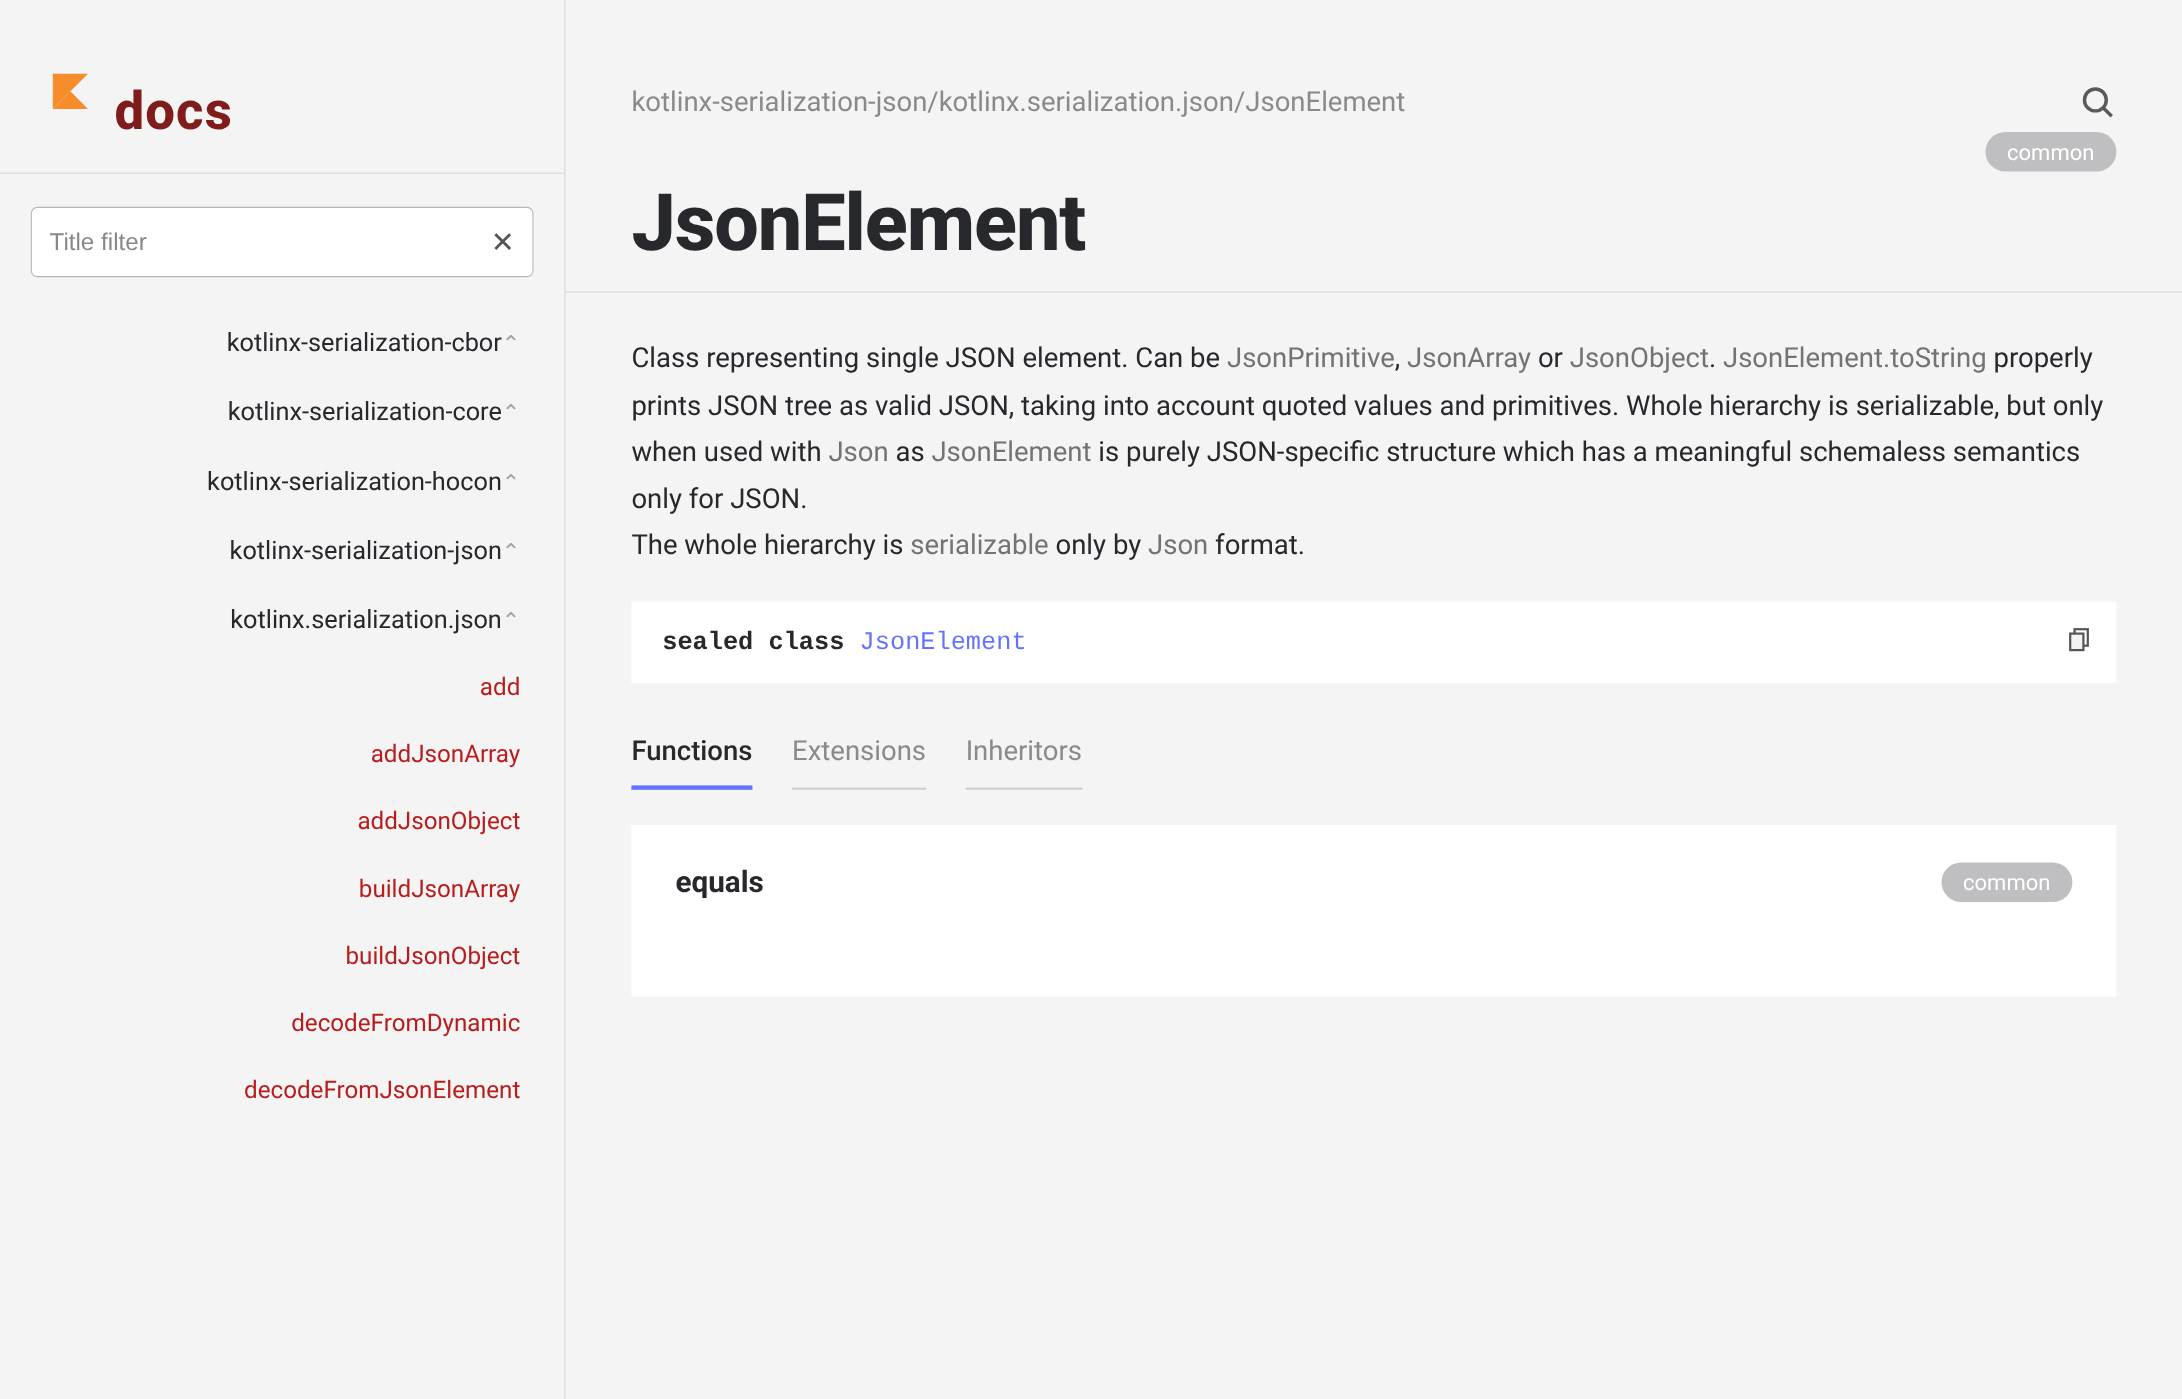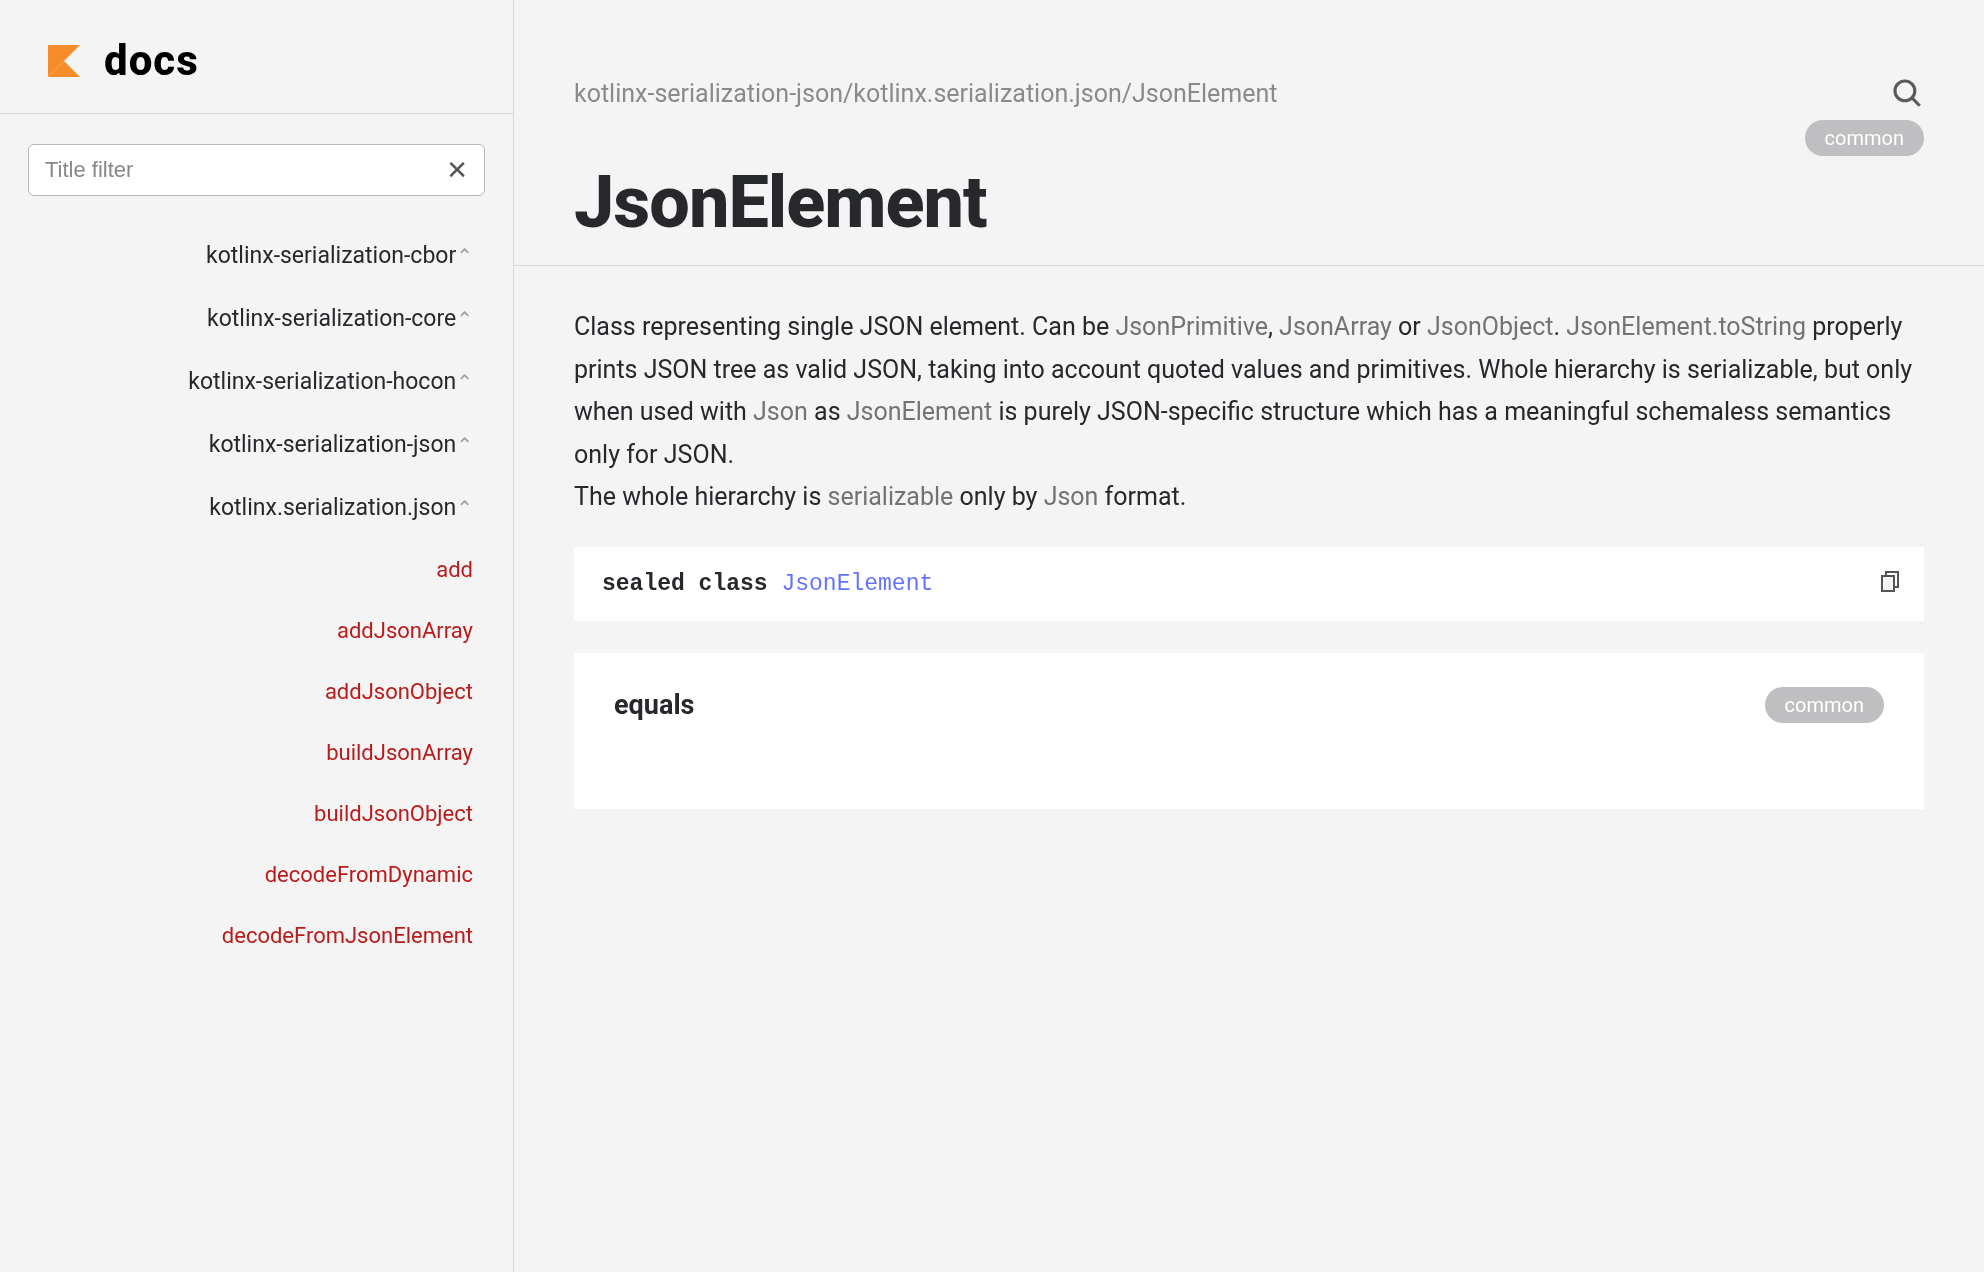--- a/index.html
+++ b/index.html
@@ -21,34 +21,35 @@
 }
 .sidebar-header {
   padding: 36px 44px 28px 44px;
   border-bottom: 1px solid #d8d8d8;
   display: flex;
   align-items: center;
   gap: 20px;
 }
 .logo-icon { width: 40px; height: 40px; }
 .logo-text {
-  font-size: 42px;
+  font-size: 48px;
   font-weight: 800;
   letter-spacing: 1px;
-  color: #000000;
+  color: #7f1d1d;
+  margin-top: 36px;
 }
 .filter-wrap { padding: 30px 28px 18px 28px; }
 .filter-input-box {
   display: flex;
   align-items: center;
   border: 1.5px solid #b8b8b8;
   border-radius: 6px;
   background: #fff;
   padding: 0 16px;
-  height: 52px;
+  height: 64px;
 }
 .filter-input {
   flex: 1;
   border: none;
   outline: none;
   font-size: 22px;
   color: #555;
   background: transparent;
 }
 .filter-input::placeholder { color: #888; }
@@ -275,20 +276,25 @@
       </p>
 
       <div class="code-block">
         <span class="kw">sealed class </span><span class="type-link">JsonElement</span>
         <svg class="copy-icon" width="24" height="24" viewBox="0 0 24 24" fill="none" stroke="currentColor" stroke-width="2">
           <rect x="8" y="3" width="12" height="15"></rect>
             <rect x="4" y="7" width="12" height="15" fill="#f4f4f4"></rect>
         </svg>
       </div>
 
+      <div class="tabs">
+        <div class="tab active">Functions</div>
+        <div class="tab">Extensions</div>
+        <div class="tab">Inheritors</div>
+      </div>
 
       <div class="member-card">
         <div class="member-head">
           <span class="member-name">equals</span>
           <span class="badge-small">common</span>
         </div>
       </div>
     </div>
   </main>
 </div>

